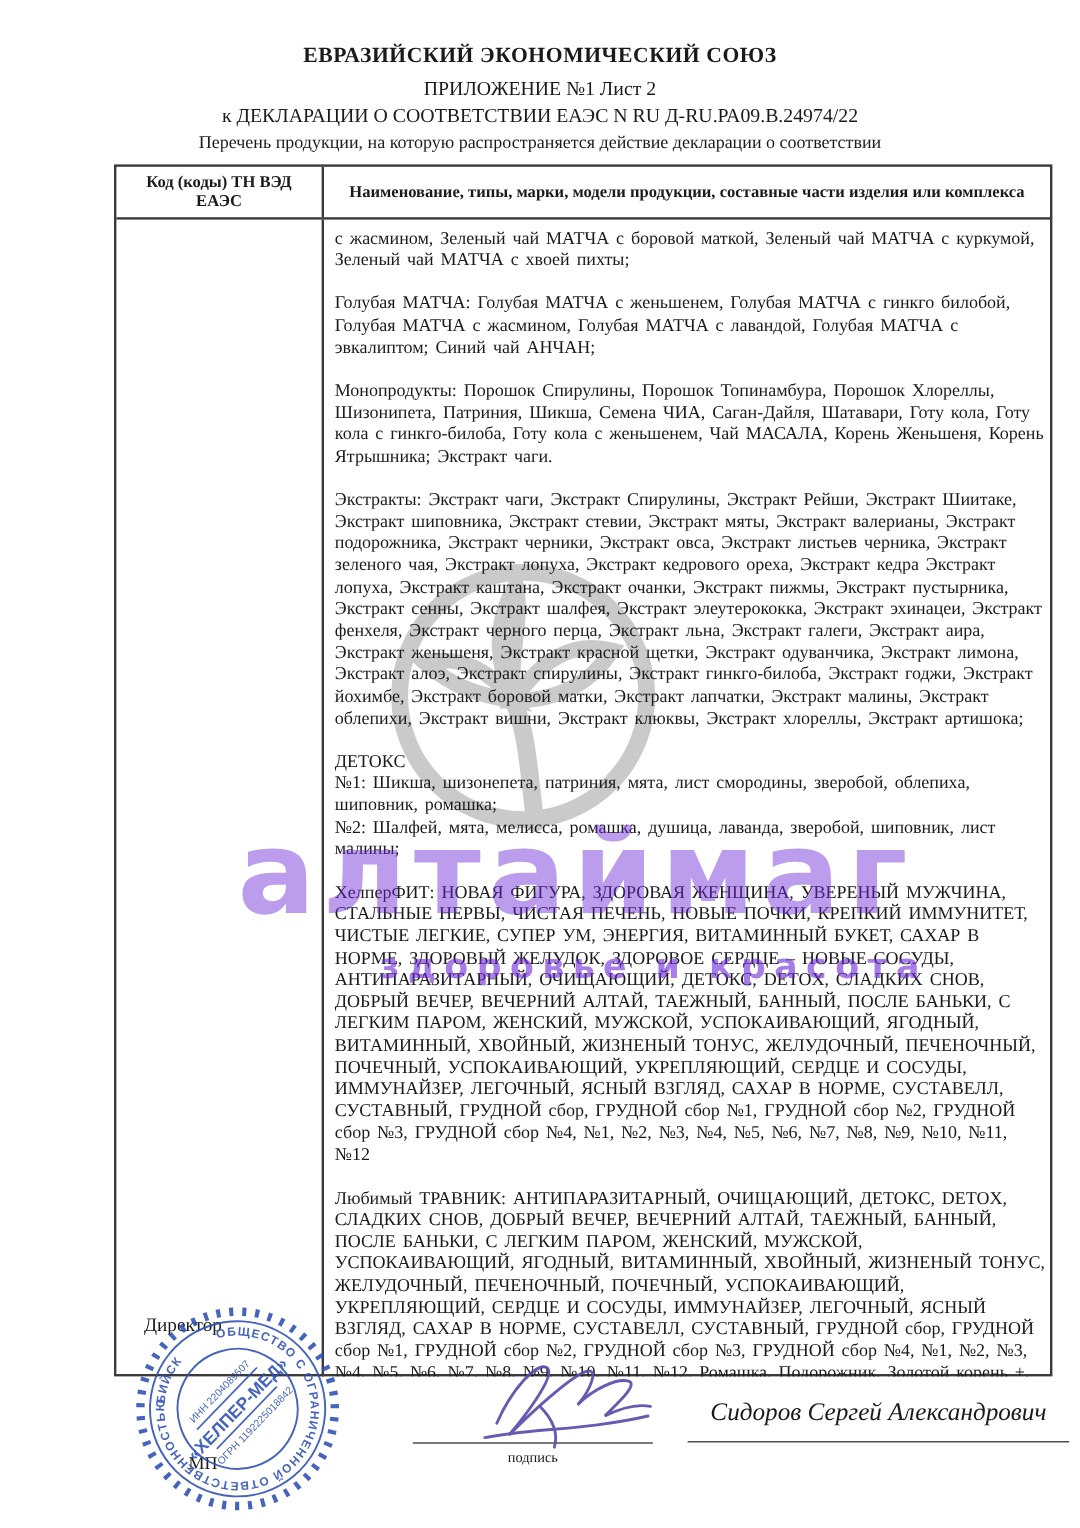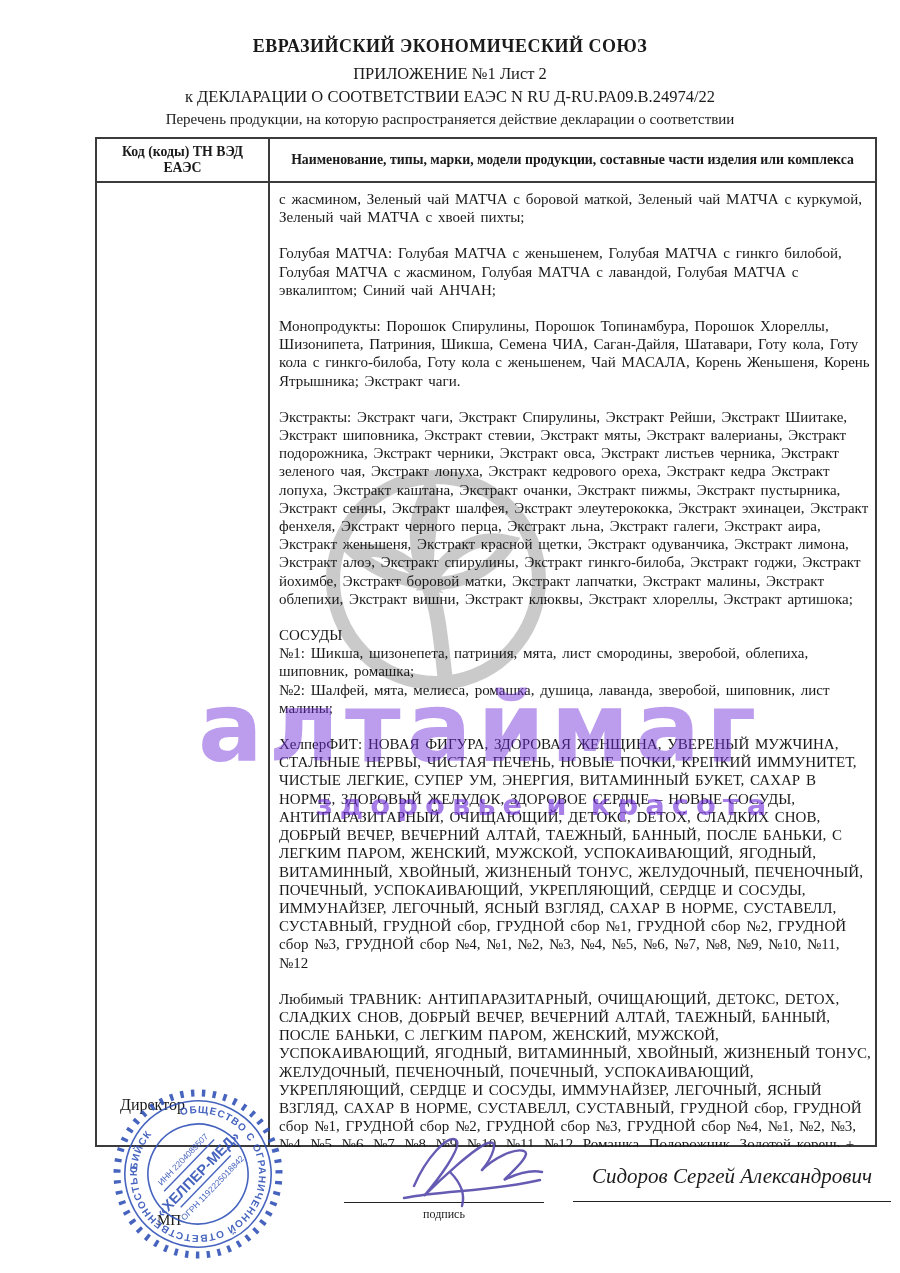--- a/index.html
+++ b/index.html
@@ -79,21 +79,21 @@
       <div class="c2 c2h">Наименование, типы, марки, модели продукции, составные части изделия или комплекса</div>
     </div>
     <div class="tbl-body">
       <div class="c1b"></div>
       <div class="c2b">
         <p class="para">с жасмином, Зеленый чай МАТЧА с боровой маткой, Зеленый чай МАТЧА с куркумой, Зеленый чай МАТЧА с хвоей пихты;</p>
         <p class="para">Голубая МАТЧА: Голубая МАТЧА с женьшенем, Голубая МАТЧА с гинкго билобой, Голубая МАТЧА с жасмином, Голубая МАТЧА с лавандой, Голубая МАТЧА с эвкалиптом; Синий чай АНЧАН;</p>
         <p class="para">Монопродукты: Порошок Спирулины, Порошок Топинамбура, Порошок Хлореллы, Шизонипета, Патриния, Шикша, Семена ЧИА, Саган-Дайля, Шатавари, Готу кола, Готу кола с гинкго-билоба, Готу кола с женьшенем, Чай МАСАЛА, Корень Женьшеня, Корень Ятрышника; Экстракт чаги.</p>
         <p class="para">Экстракты: Экстракт чаги, Экстракт Спирулины, Экстракт Рейши, Экстракт Шиитаке, Экстракт шиповника, Экстракт стевии, Экстракт мяты, Экстракт валерианы, Экстракт подорожника, Экстракт черники, Экстракт овса, Экстракт листьев черника, Экстракт зеленого чая, Экстракт лопуха, Экстракт кедрового ореха, Экстракт кедра Экстракт лопуха, Экстракт каштана, Экстракт очанки, Экстракт пижмы, Экстракт пустырника, Экстракт сенны, Экстракт шалфея, Экстракт элеутерококка, Экстракт эхинацеи, Экстракт фенхеля, Экстракт черного перца, Экстракт льна, Экстракт галеги, Экстракт аира, Экстракт женьшеня, Экстракт красной щетки, Экстракт одуванчика, Экстракт лимона, Экстракт алоэ, Экстракт спирулины, Экстракт гинкго-билоба, Экстракт годжи, Экстракт йохимбе, Экстракт боровой матки, Экстракт лапчатки, Экстракт малины, Экстракт облепихи, Экстракт вишни, Экстракт клюквы, Экстракт хлореллы, Экстракт артишока;</p>
         <div class="para">
-          <div class="line">СОСУДЫ</div>
+          <div class="line">ДЕТОКС</div>
           <div class="line">№1: Шикша, шизонепета, патриния, мята, лист смородины, зверобой, облепиха, шиповник, ромашка;</div>
           <div class="line">№2: Шалфей, мята, мелисса, ромашка, душица, лаванда, зверобой, шиповник, лист малины;</div>
         </div>
         <p class="para">ХелперФИТ: НОВАЯ ФИГУРА, ЗДОРОВАЯ ЖЕНЩИНА, УВЕРЕНЫЙ МУЖЧИНА, СТАЛЬНЫЕ НЕРВЫ, ЧИСТАЯ ПЕЧЕНЬ, НОВЫЕ ПОЧКИ, КРЕПКИЙ ИММУНИТЕТ, ЧИСТЫЕ ЛЕГКИЕ, СУПЕР УМ, ЭНЕРГИЯ, ВИТАМИННЫЙ БУКЕТ, САХАР В НОРМЕ, ЗДОРОВЫЙ ЖЕЛУДОК, ЗДОРОВОЕ СЕРДЦЕ – НОВЫЕ СОСУДЫ, АНТИПАРАЗИТАРНЫЙ, ОЧИЩАЮЩИЙ, ДЕТОКС, DETOX, СЛАДКИХ СНОВ, ДОБРЫЙ ВЕЧЕР, ВЕЧЕРНИЙ АЛТАЙ, ТАЕЖНЫЙ, БАННЫЙ, ПОСЛЕ БАНЬКИ, С ЛЕГКИМ ПАРОМ, ЖЕНСКИЙ, МУЖСКОЙ, УСПОКАИВАЮЩИЙ, ЯГОДНЫЙ, ВИТАМИННЫЙ, ХВОЙНЫЙ, ЖИЗНЕНЫЙ ТОНУС, ЖЕЛУДОЧНЫЙ, ПЕЧЕНОЧНЫЙ, ПОЧЕЧНЫЙ, УСПОКАИВАЮЩИЙ, УКРЕПЛЯЮЩИЙ, СЕРДЦЕ И СОСУДЫ, ИММУНАЙЗЕР, ЛЕГОЧНЫЙ, ЯСНЫЙ ВЗГЛЯД, САХАР В НОРМЕ, СУСТАВЕЛЛ, СУСТАВНЫЙ, ГРУДНОЙ сбор, ГРУДНОЙ сбор №1, ГРУДНОЙ сбор №2, ГРУДНОЙ сбор №3, ГРУДНОЙ сбор №4, №1, №2, №3, №4, №5, №6, №7, №8, №9, №10, №11, №12</p>
         <p class="para">Любимый ТРАВНИК: АНТИПАРАЗИТАРНЫЙ, ОЧИЩАЮЩИЙ, ДЕТОКС, DETOX, СЛАДКИХ СНОВ, ДОБРЫЙ ВЕЧЕР, ВЕЧЕРНИЙ АЛТАЙ, ТАЕЖНЫЙ, БАННЫЙ, ПОСЛЕ БАНЬКИ, С ЛЕГКИМ ПАРОМ, ЖЕНСКИЙ, МУЖСКОЙ, УСПОКАИВАЮЩИЙ, ЯГОДНЫЙ, ВИТАМИННЫЙ, ХВОЙНЫЙ, ЖИЗНЕНЫЙ ТОНУС, ЖЕЛУДОЧНЫЙ, ПЕЧЕНОЧНЫЙ, ПОЧЕЧНЫЙ, УСПОКАИВАЮЩИЙ, УКРЕПЛЯЮЩИЙ, СЕРДЦЕ И СОСУДЫ, ИММУНАЙЗЕР, ЛЕГОЧНЫЙ, ЯСНЫЙ ВЗГЛЯД, САХАР В НОРМЕ, СУСТАВЕЛЛ, СУСТАВНЫЙ, ГРУДНОЙ сбор, ГРУДНОЙ сбор №1, ГРУДНОЙ сбор №2, ГРУДНОЙ сбор №3, ГРУДНОЙ сбор №4, №1, №2, №3, №4, №5, №6, №7, №8, №9, №10, №11, №12, Ромашка, Подорожник, Золотой корень +, Красный корень, Чабрец, Зверобой +, Саган-дайля, Иван чай, Кипрей, Малина, Мята, Мелисса, Смородина, Черника, Брусника, Расторопша, Овес молочной спелости, Овес, Сенна, Артишок, Бадан, Сосновые почки, Березовые почки, Береза, Боровая матка, Красная щетка, Боярышник, Брусника, Кора дуба, Календула, Клевер, Крапива, Лён, Лопух, Одуванчик, Очанка, Сабельник, Спорыш, Толокнянка, Череда, Шалфей, Шиповник, Пустырник, Черный чай с родиолой розовой,</p>
       </div>
     </div>
   </div>
 
   <div class="director">Директор</div>

